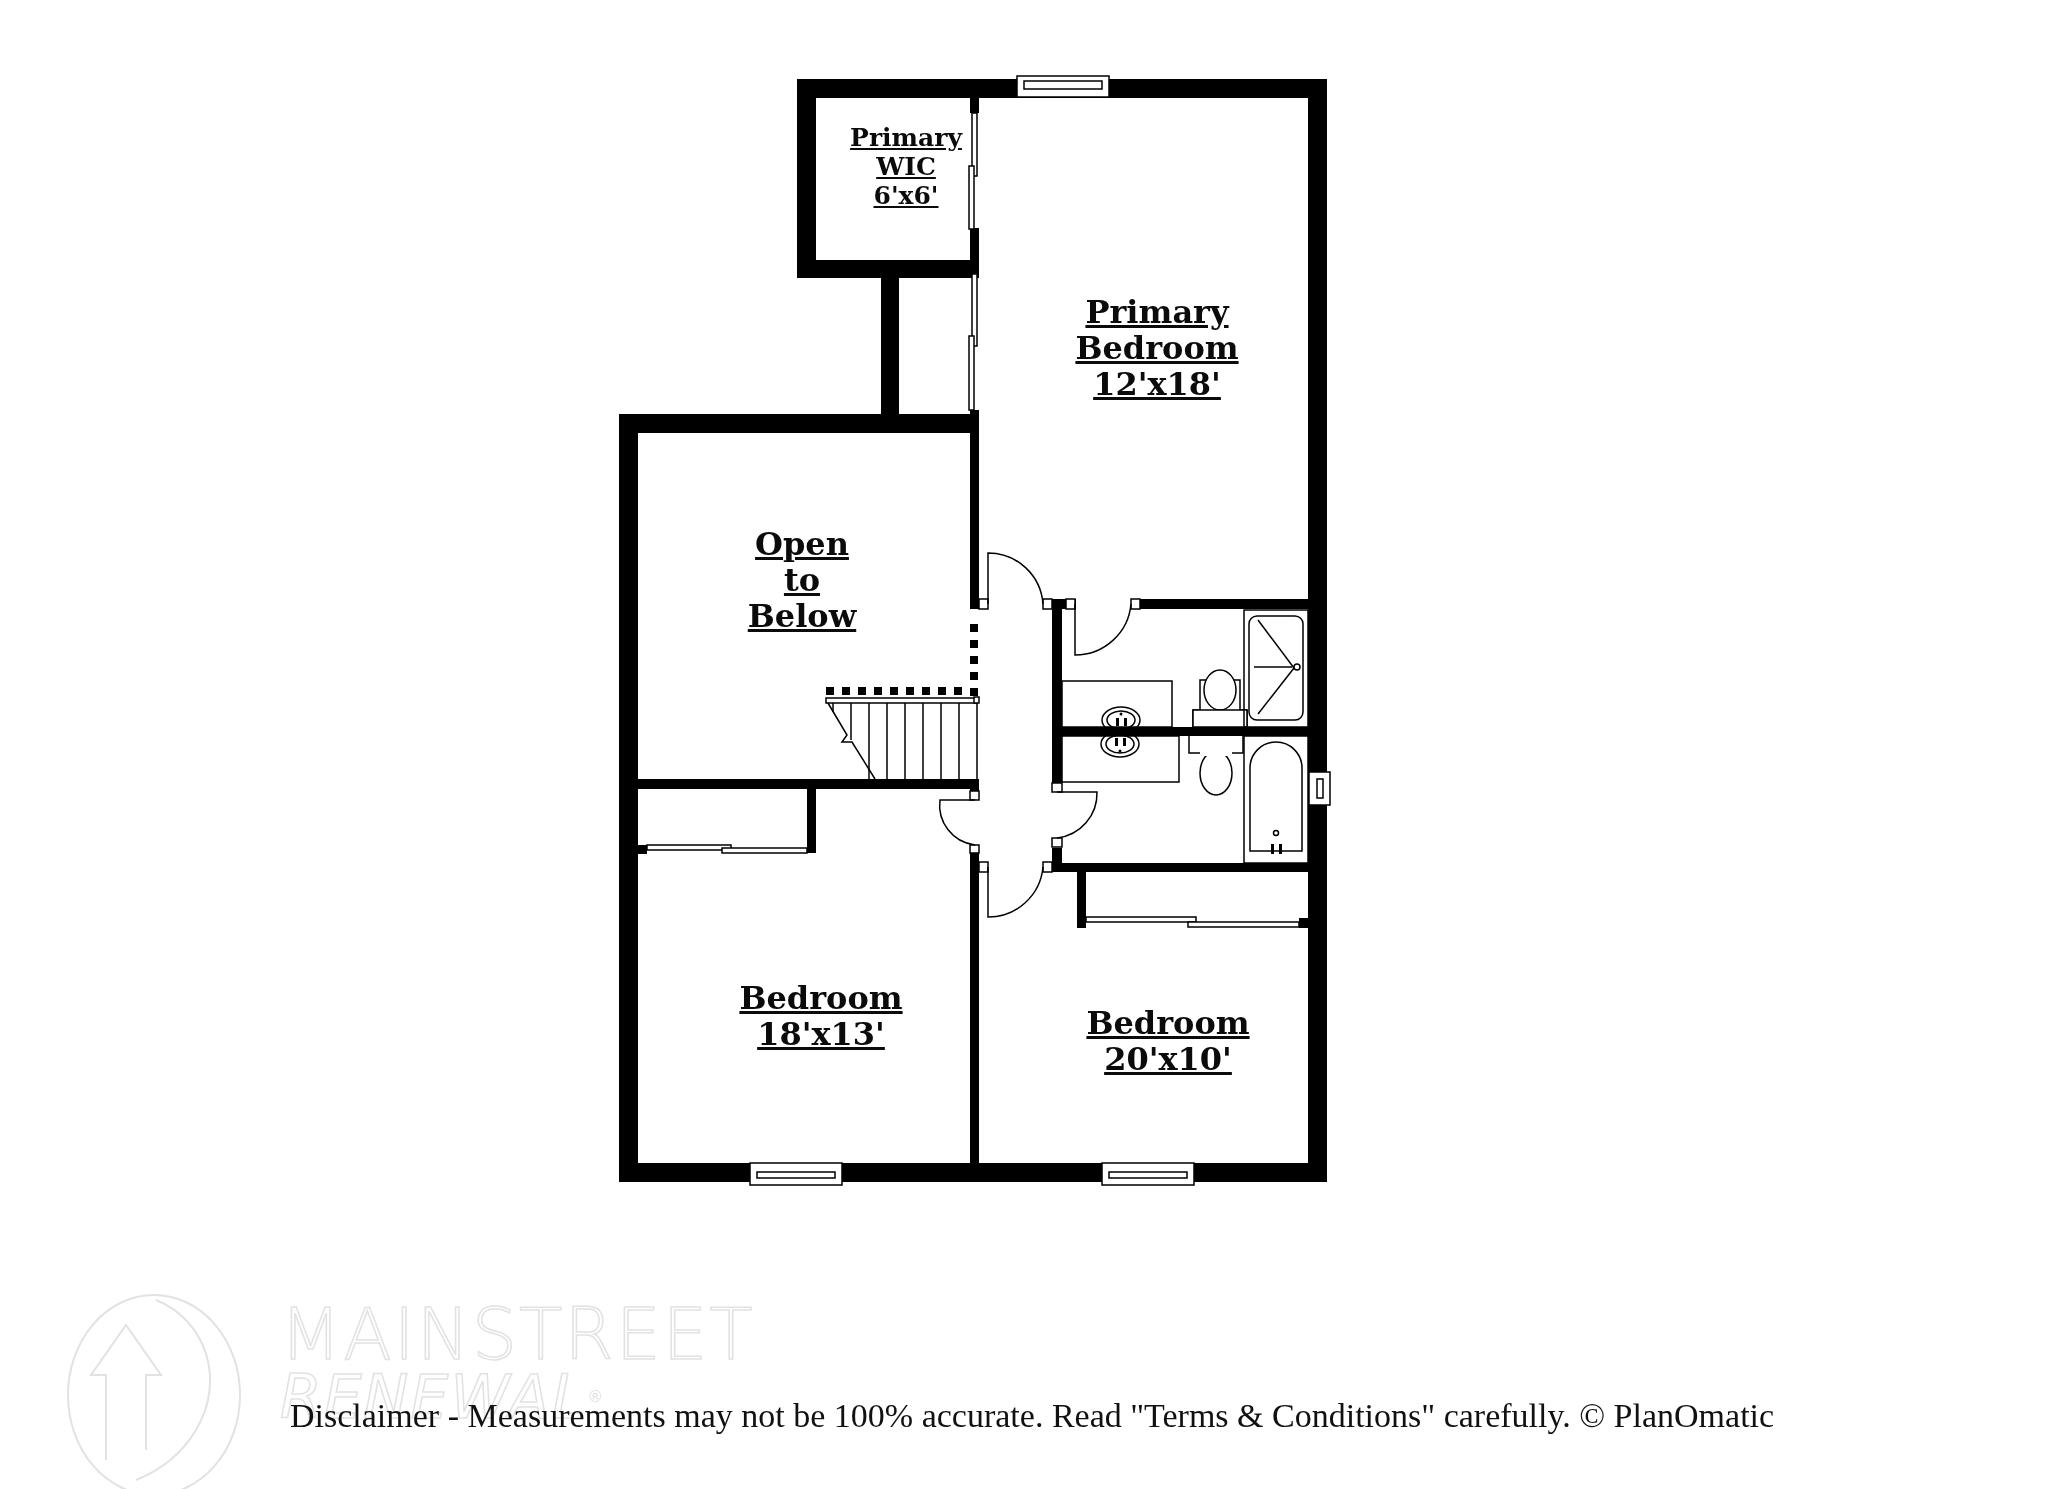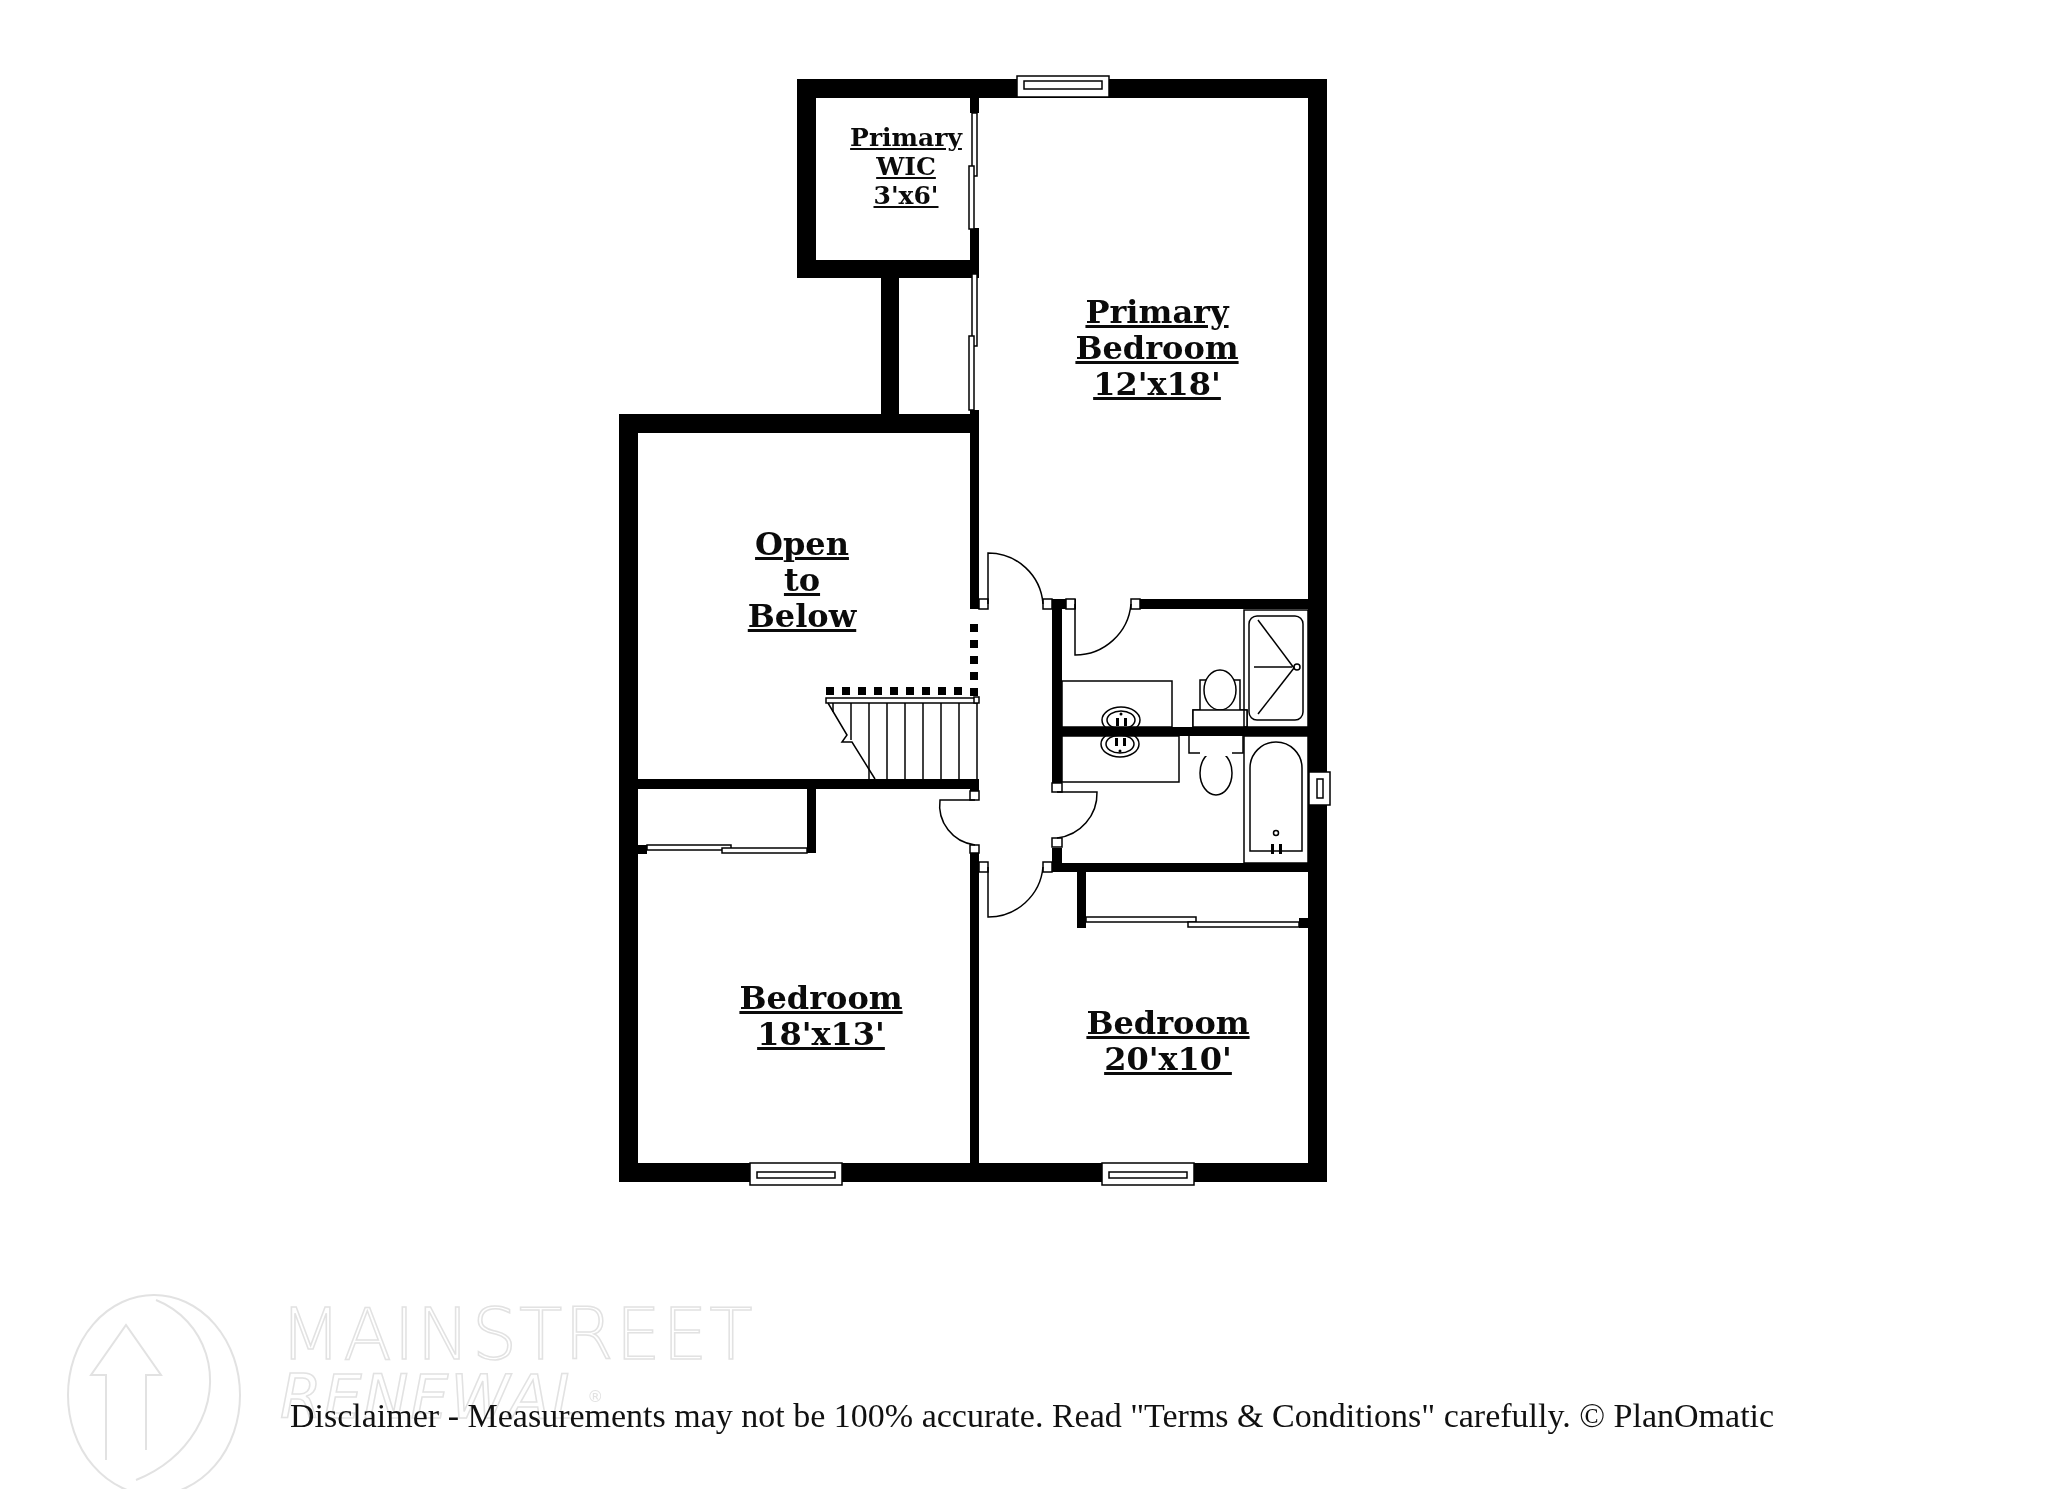--- a/index.html
+++ b/index.html
@@ -203,21 +203,21 @@
       <circle class="line" cx="1276" cy="833" r="2.5"></circle>
       <rect x="1271" y="844" width="3" height="10" fill="#000"></rect>
       <rect x="1279" y="844" width="3" height="10" fill="#000"></rect>
     </g>
   </g>
 </svg>
 
 <div class="room-label sm" style="left:906px; top:123px;">
   <span>Primary</span>
   <span>WIC</span>
-  <span>3'x6'</span>
+  <span>6'x6'</span>
 </div>
 
 <div class="room-label lg" style="left:1157px; top:294px;">
   <span>Primary</span>
   <span>Bedroom</span>
   <span>12'x18'</span>
 </div>
 
 <div class="room-label lg" style="left:802px; top:526px;text-align:center;">
   <span>Open</span>

